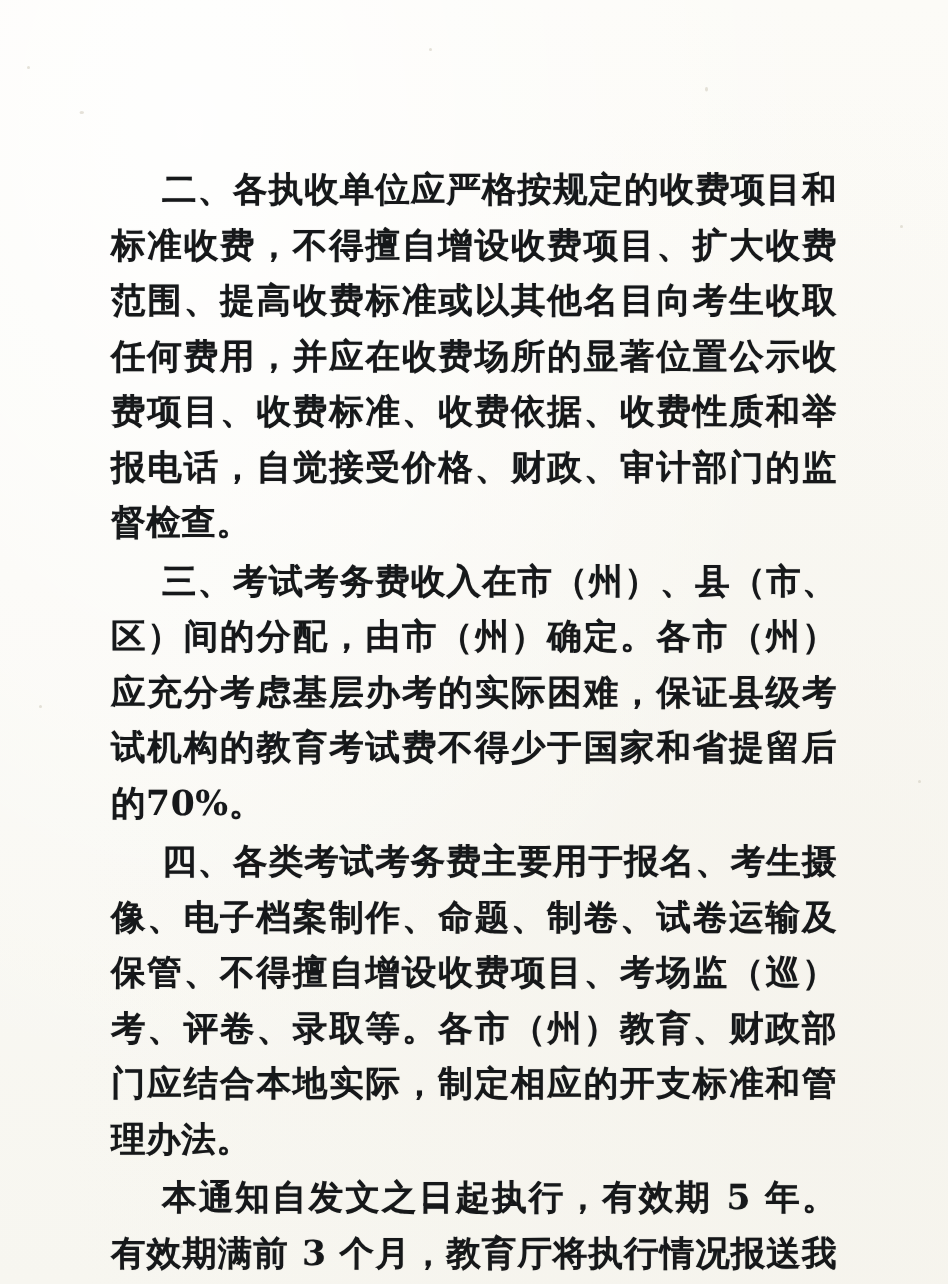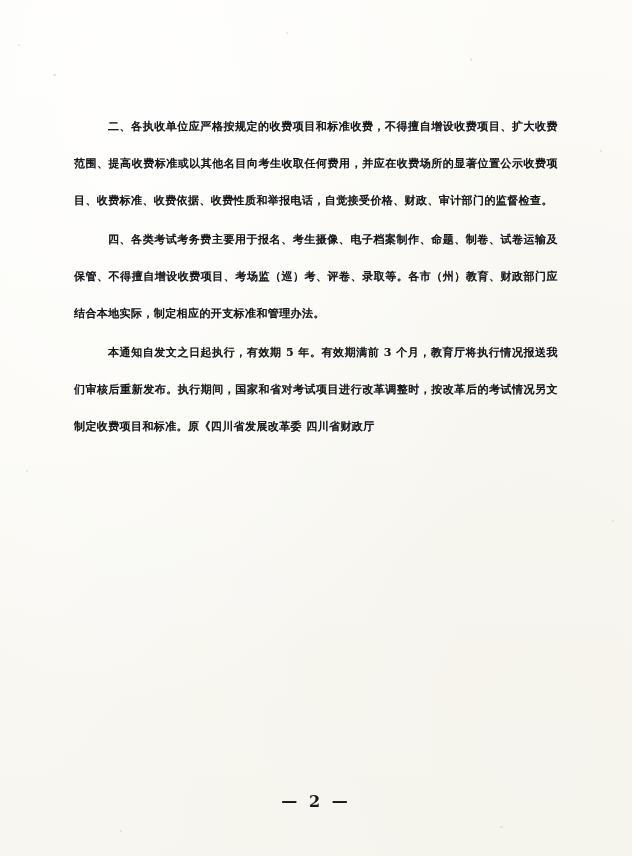--- a/index.html
+++ b/index.html
@@ -35,21 +35,21 @@
     padding: 0;
   }
   .body-text {
     position: absolute;
     left: 74px;
     top: 108px;
     width: 484px;
   }
   p.para {
     margin: 0 0 2px 0;
-    font-size: 11px;
+    font-size: 23px;
     line-height: 37px;
     color: #16181a;
     text-align: justify;
     text-justify: inter-ideograph;
     letter-spacing: 0.4px;
     text-indent: 34px;
     font-weight: 600;
     text-shadow: 0 0 0.6px rgba(20,22,24,0.35);
   }
   .footer {
@@ -79,20 +79,21 @@
 <div class="speck" style="left:600px; top:150px; width:2px; height:2px;"></div>
 <div class="speck" style="left:26px;  top:470px; width:2px; height:2px;"></div>
 <div class="speck" style="left:612px; top:520px; width:2px; height:2px;"></div>
 <div class="speck" style="left:120px; top:830px; width:2px; height:2px;"></div>
 <div class="speck" style="left:500px; top:826px; width:3px; height:2px;"></div>
 
 <div class="page">
 
   <div class="body-text">
     <p class="para">二、各执收单位应严格按规定的收费项目和标准收费，不得擅自增设收费项目、扩大收费范围、提高收费标准或以其他名目向考生收取任何费用，并应在收费场所的显著位置公示收费项目、收费标准、收费依据、收费性质和举报电话，自觉接受价格、财政、审计部门的监督检查。</p>
+    <p class="para">三、考试考务费收入在市（州）、县（市、区）间的分配，由市（州）确定。各市（州）应充分考虑基层办考的实际困难，保证县级考试机构的教育考试费不得少于国家和省提留后的70%。</p>
     <p class="para">四、各类考试考务费主要用于报名、考生摄像、电子档案制作、命题、制卷、试卷运输及保管、不得擅自增设收费项目、考场监（巡）考、评卷、录取等。各市（州）教育、财政部门应结合本地实际，制定相应的开支标准和管理办法。</p>
     <p class="para">本通知自发文之日起执行，有效期 5 年。有效期满前 3 个月，教育厅将执行情况报送我们审核后重新发布。执行期间，国家和省对考试项目进行改革调整时，按改革后的考试情况另文制定收费项目和标准。原《四川省发展改革委  四川省财政厅</p>
   </div>
 
   <div class="footer">
     <span class="page-num">— 2 —</span>
   </div>
 
 </div>
 

